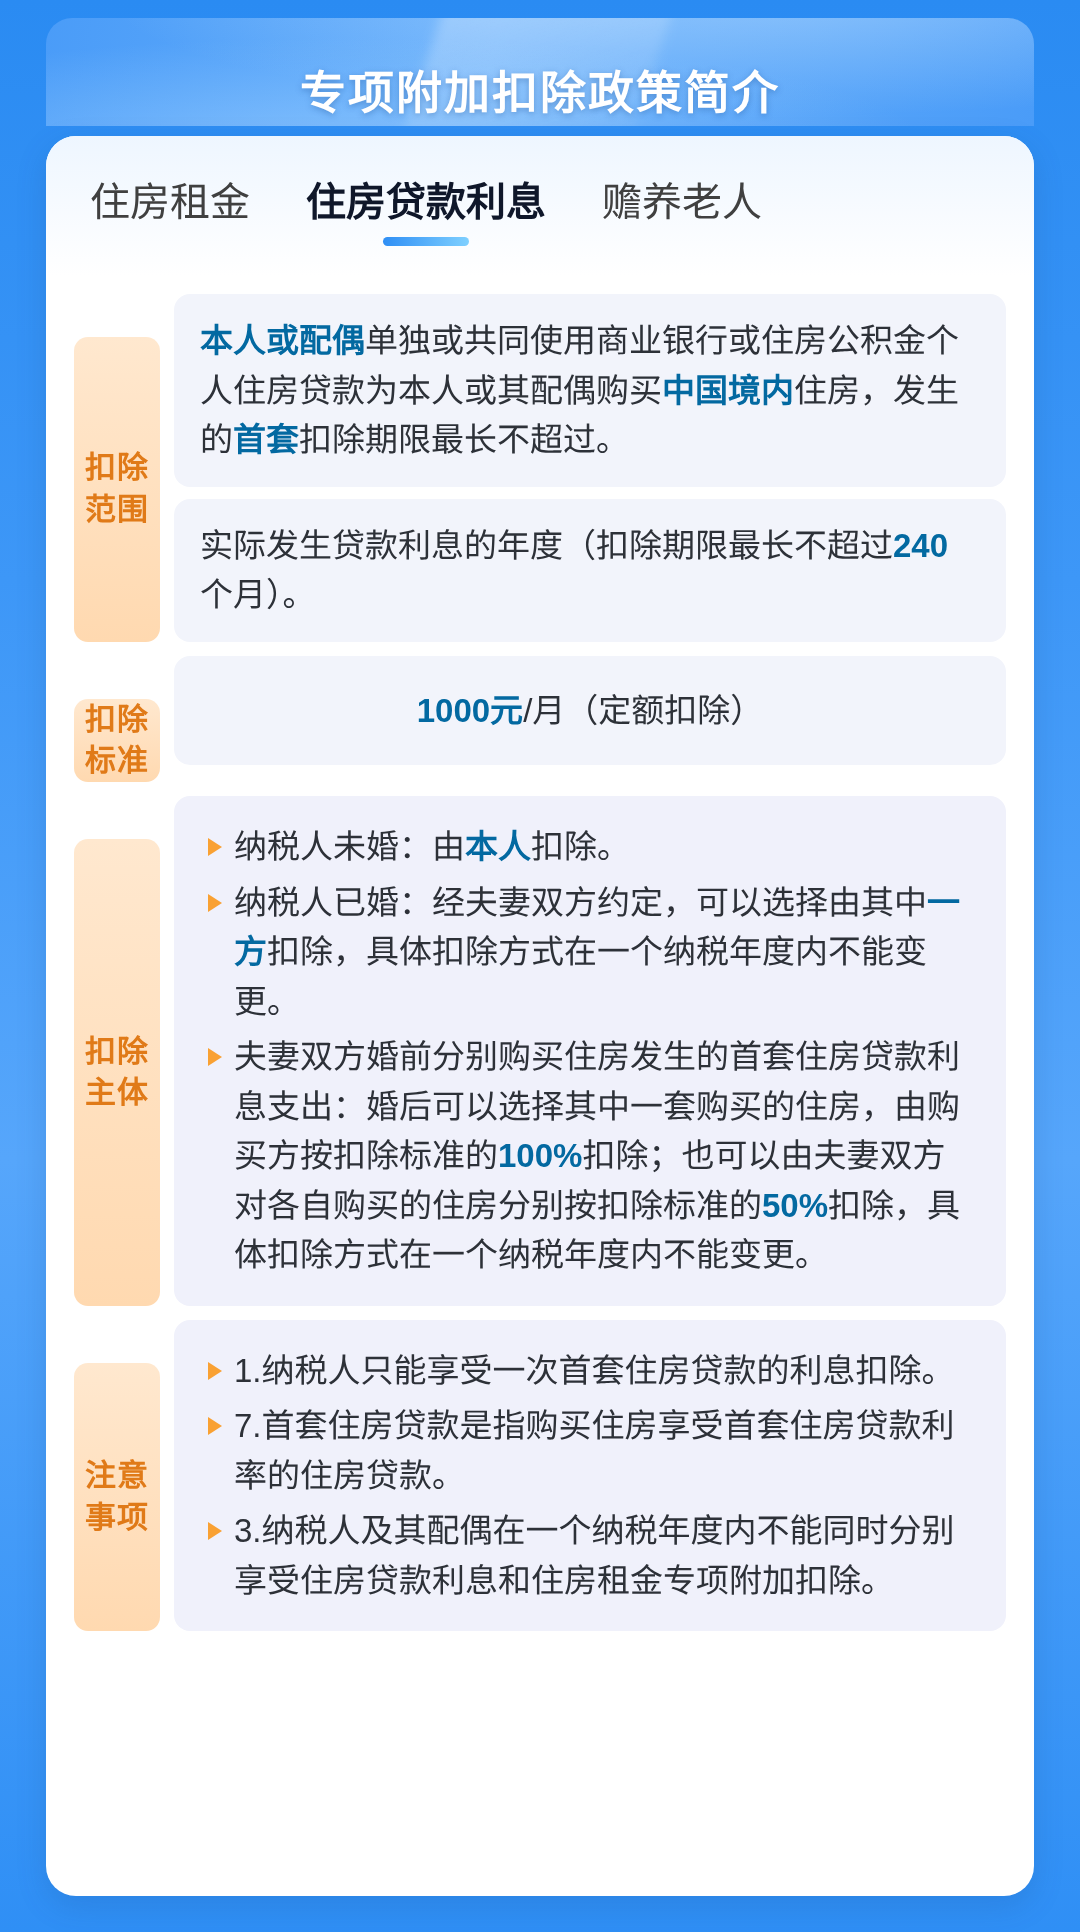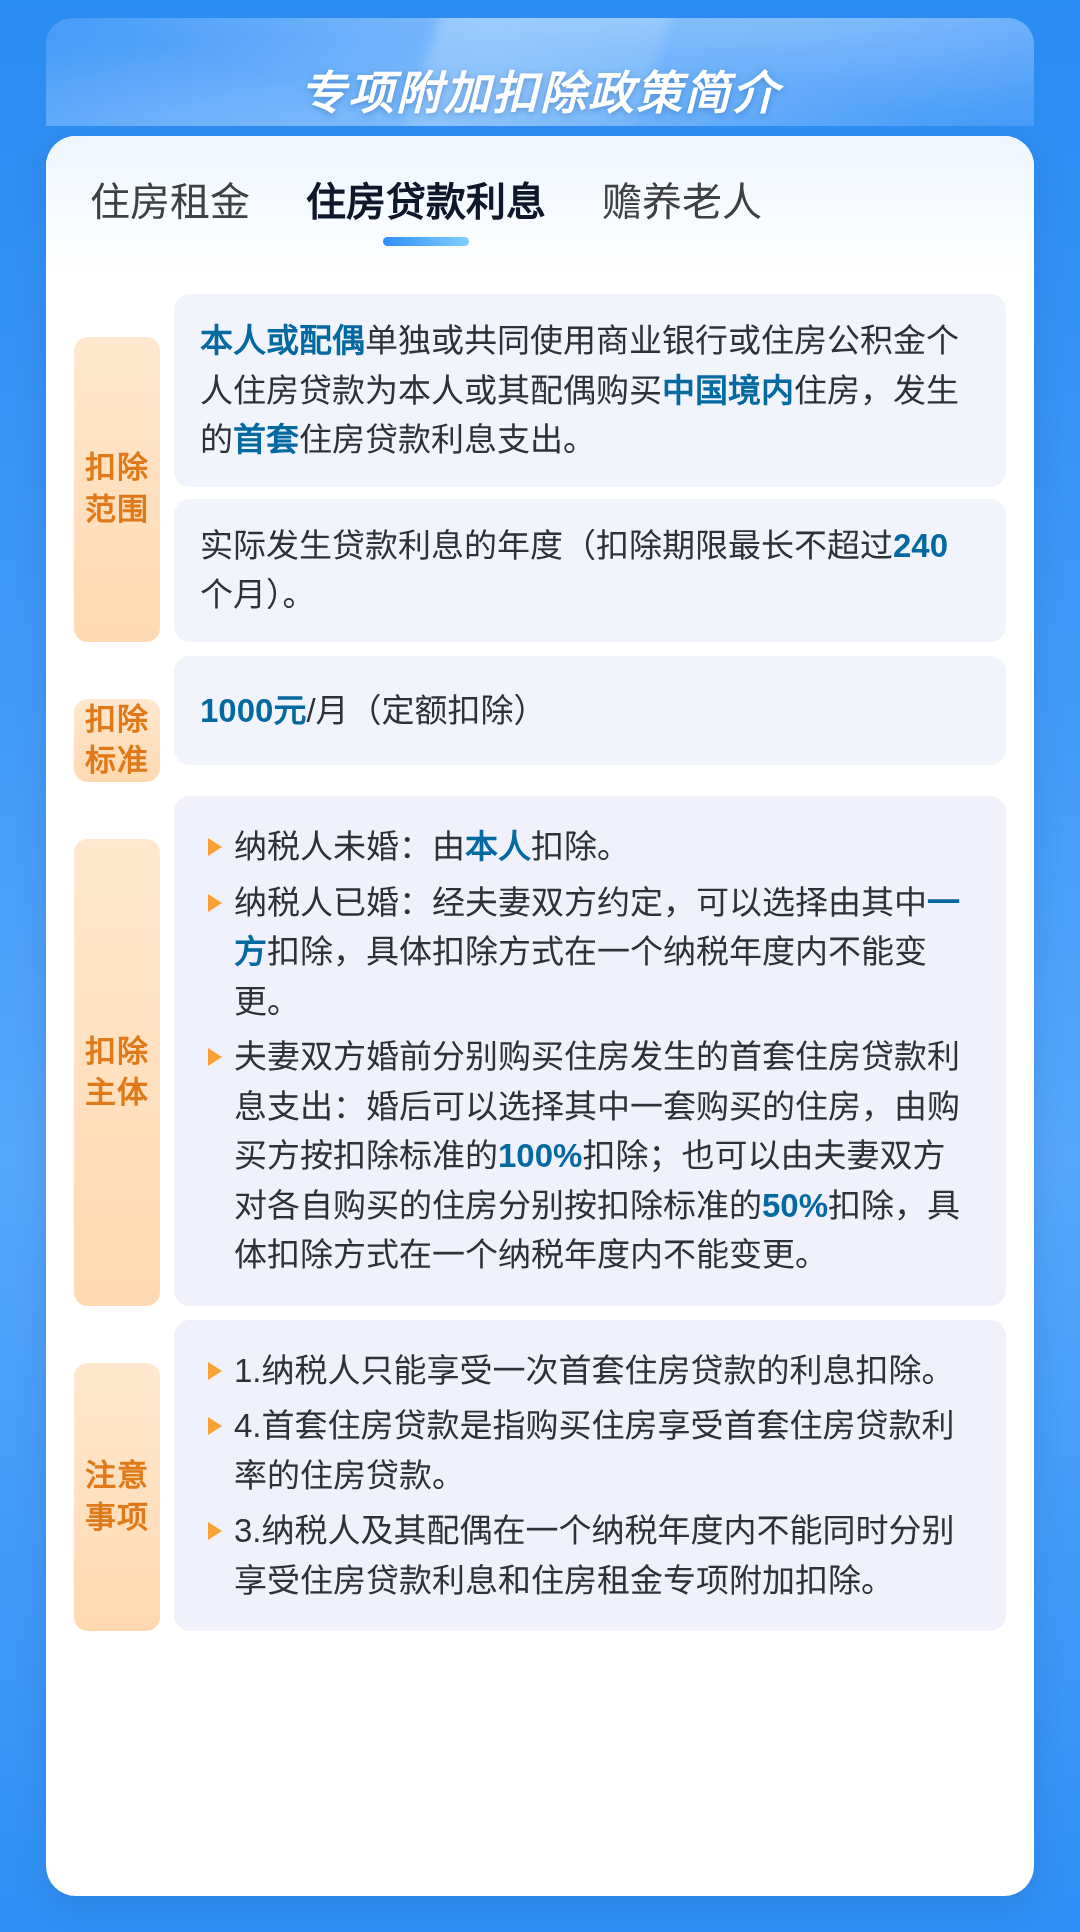--- a/index.html
+++ b/index.html
@@ -30,21 +30,20 @@
     left: 46px;
     top: 18px;
     width: 988px;
     height: 108px;
     border-radius: 26px 26px 0 0;
     background:
       radial-gradient(ellipse at 30% 120%, rgba(160,210,255,0.55) 0%, rgba(160,210,255,0) 60%),
       radial-gradient(ellipse at 75% -20%, rgba(200,230,255,0.45) 0%, rgba(200,230,255,0) 65%),
       linear-gradient(100deg, #4a9cf8 0%, #66aefb 45%, #4a9cf8 100%);
     overflow: hidden;
-    font-style: italic;
   }
   .banner::after {
     content: "";
     position: absolute;
     left: 38%;
     top: -40px;
     width: 230px;
     height: 200px;
     background: linear-gradient(160deg, rgba(255,255,255,0.30), rgba(255,255,255,0));
     transform: skewX(-18deg);
@@ -161,20 +160,21 @@
     background: #f2f4fb;
     border-radius: 16px;
     padding: 22px 26px;
     font-size: 33px;
     line-height: 1.5;
     color: #2d3138;
     box-sizing: border-box;
   }
   .panel.lavender { background: #f0f1fb; }
   .panel.center {
+    text-align: center;
     padding: 30px 26px;
   }
   .hl { color: #0369a1; font-weight: bold; }
 
   
   .bullet-list {
     list-style: none;
     margin: 4px;
     padding: 0;
   }
@@ -218,21 +218,21 @@
 
     <div class="content" id="content">
         <div class="row">
           <div class="row-label">
             <div>
               <span>扣除</span>
               <span>范围</span>
             </div>
           </div>
           <div class="row-body">
-            <div class="panel"><span class="hl">本人或配偶</span><span>单独或共同使用商业银行或住房公积金个人住房贷款为本人或其配偶购买</span><span class="hl">中国境内</span><span>住房，发生的</span><span class="hl">首套</span><span>住房贷款利息支出。</span></div>
+            <div class="panel"><span class="hl">本人或配偶</span><span>单独或共同使用商业银行或住房公积金个人住房贷款为本人或其配偶购买</span><span class="hl">中国境内</span><span>住房，发生的</span><span class="hl">首套</span><span>扣除期限最长不超过。</span></div>
             <div class="panel"><span>实际发生贷款利息的年度（扣除期限最长不超过</span><span class="hl">240</span><span>个月）。</span></div>
           </div>
         </div>
         <div class="row">
           <div class="row-label">
             <div>
               <span>扣除</span>
               <span>标准</span>
             </div>
           </div>
@@ -261,21 +261,21 @@
           <div class="row-label">
             <div>
               <span>注意</span>
               <span>事项</span>
             </div>
           </div>
           <div class="row-body">
             <div class="panel lavender">
               <ul class="bullet-list">
                 <li><span>1.纳税人只能享受一次首套住房贷款的利息扣除。</span></li>
-                <li><span>4.首套住房贷款是指购买住房享受首套住房贷款利率的住房贷款。</span></li>
+                <li><span>7.首套住房贷款是指购买住房享受首套住房贷款利率的住房贷款。</span></li>
                 <li><span>3.纳税人及其配偶在一个纳税年度内不能同时分别享受住房贷款利息和住房租金专项附加扣除。</span></li>
               </ul>
             </div>
           </div>
         </div>
       </div>
   </div>
 
 </div>
 

